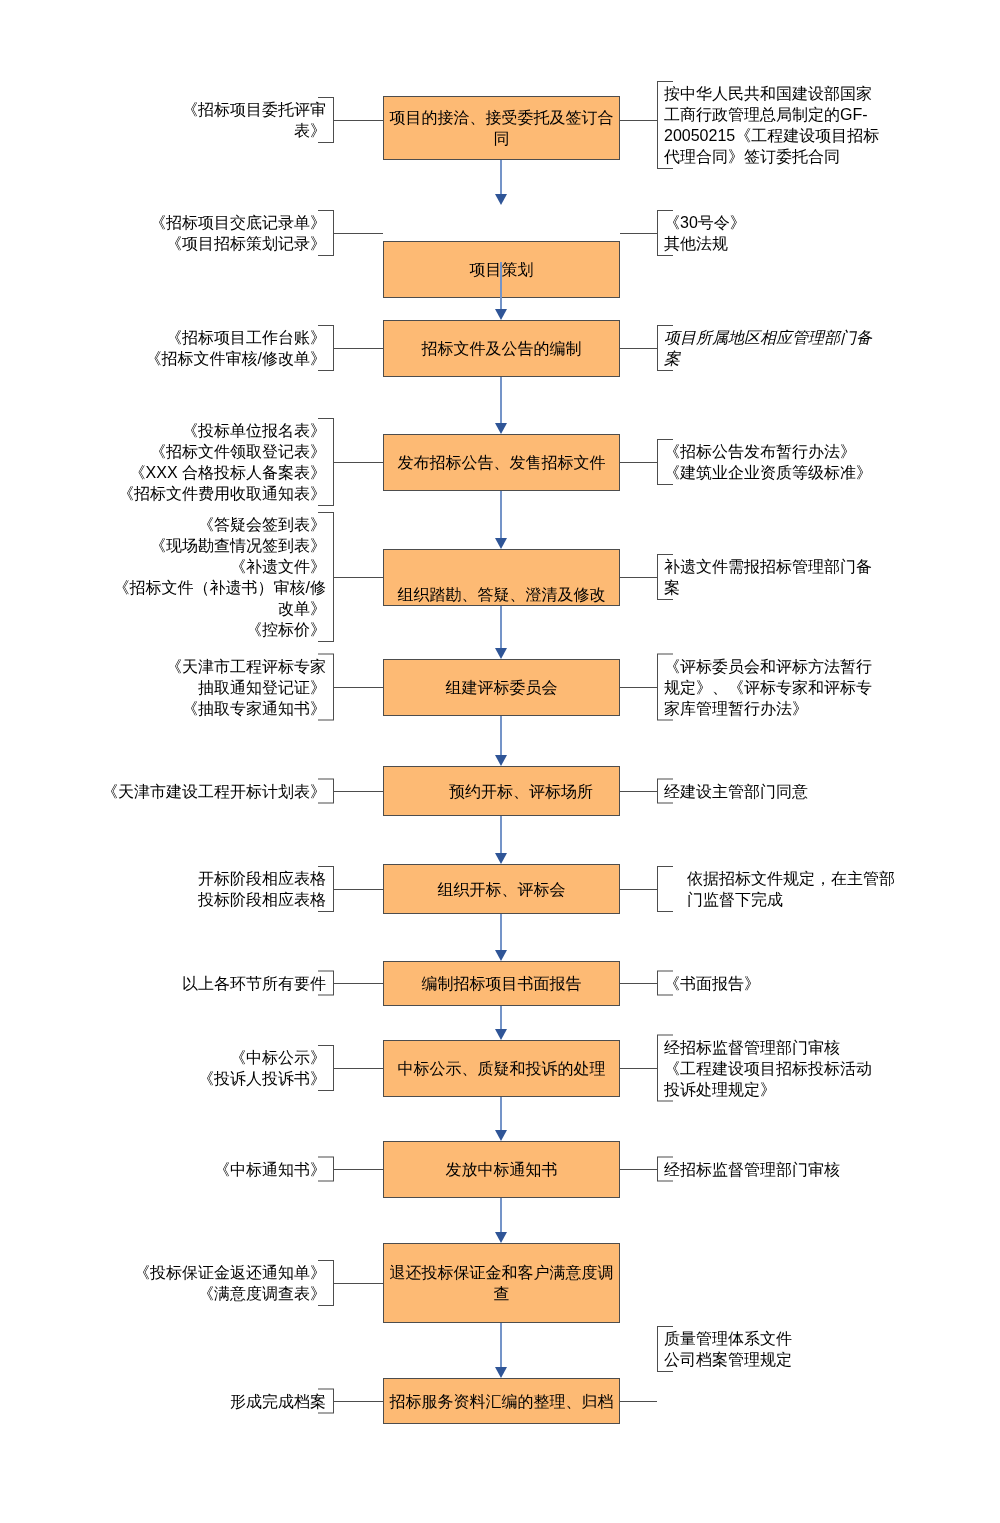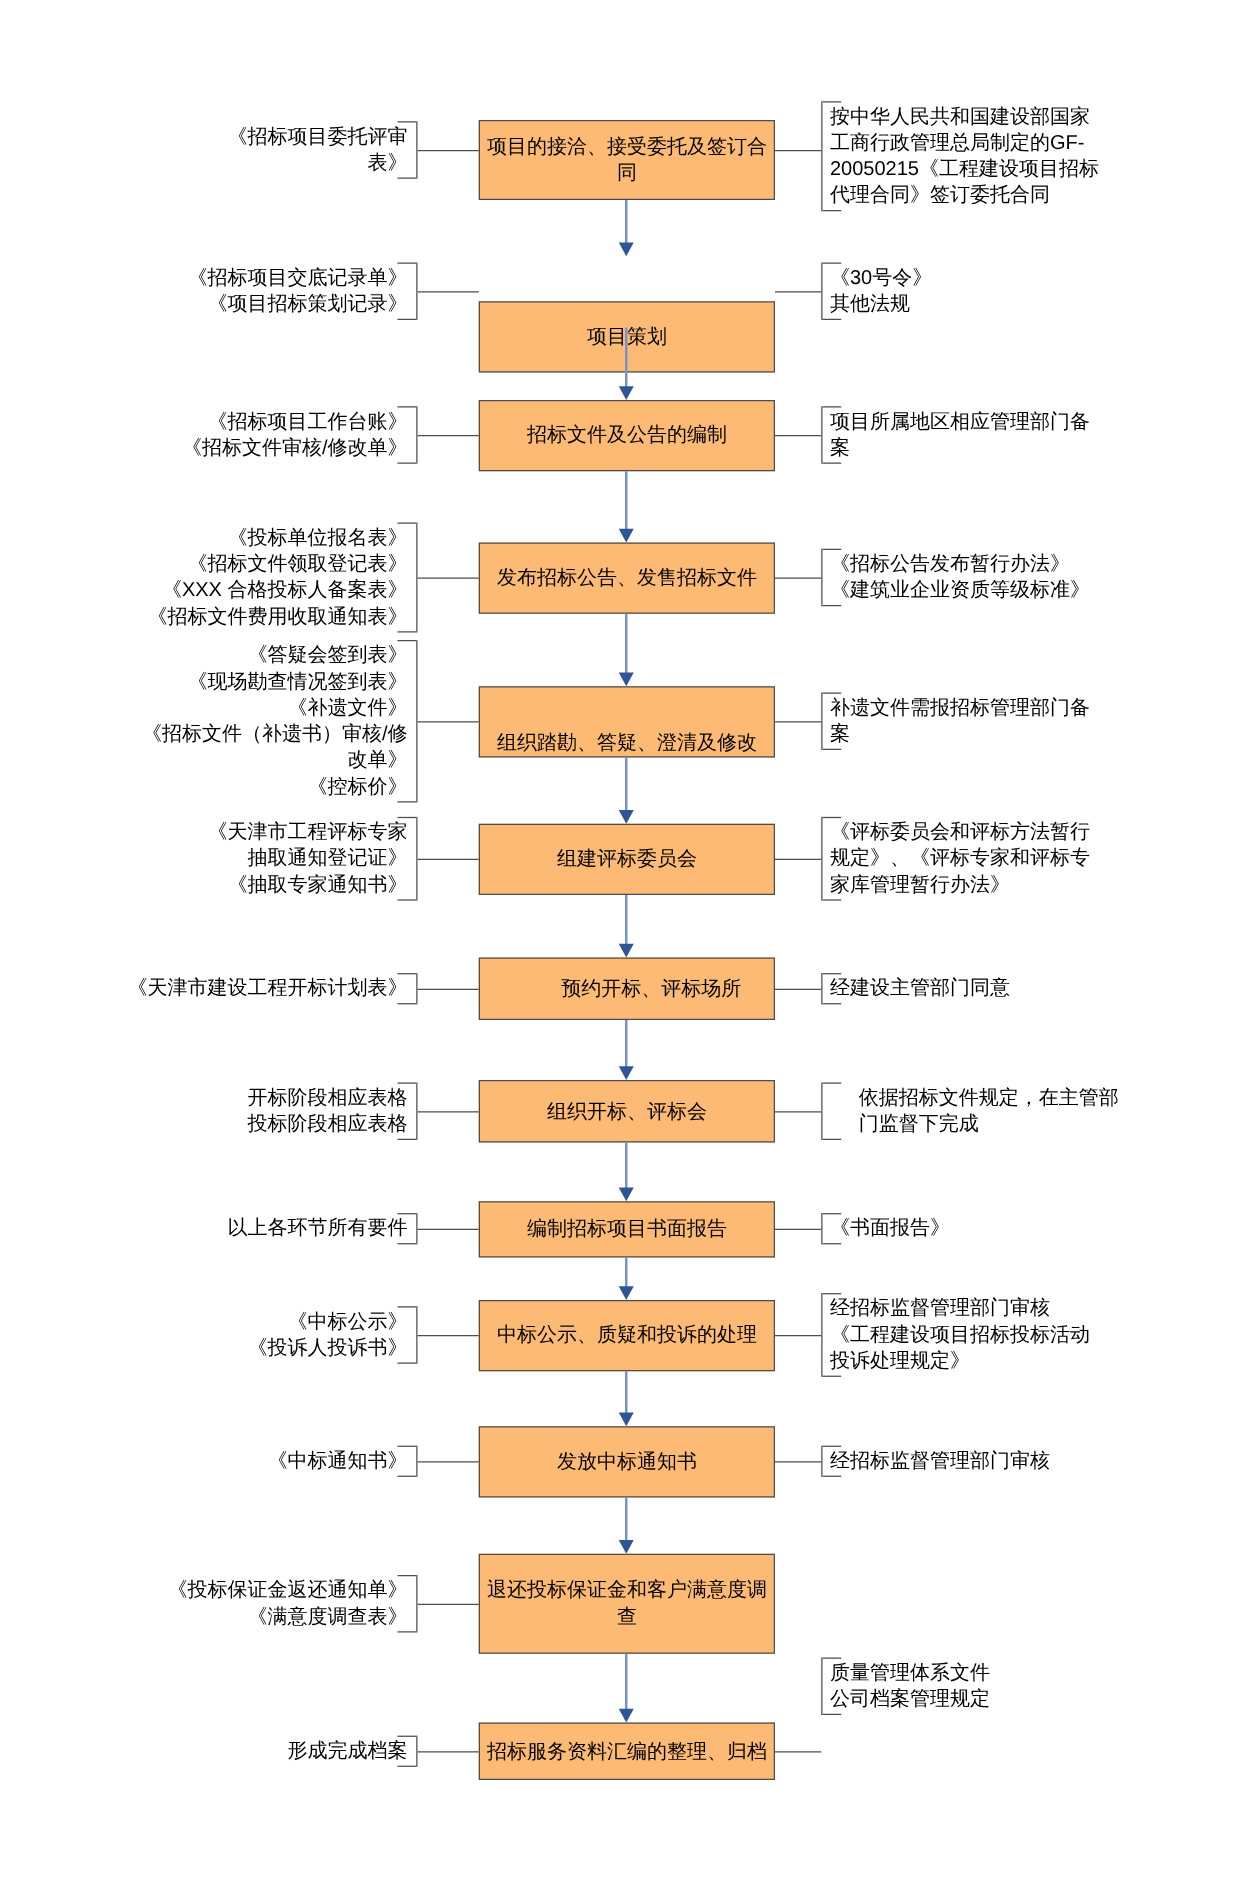--- a/index.html
+++ b/index.html
@@ -140,21 +140,21 @@
       <div class="head"></div>
     </div>
 
   <div class="box" style="top:320px;height:57px;">
     <span>招标文件及公告的编制</span>
   </div>
   <div class="llabel" style="top:348px;">《招标项目工作台账》
 《招标文件审核/修改单》</div>
   <div class="hline hline-left" style="top:348px;"></div>
   <div class="hline hline-right" style="top:348px;"></div>
-  <div class="rlabel" style="top:348px;">项目所属地区相应管理部门备
+  <div class="rlabel" style="top:348px;font-style:italic;">项目所属地区相应管理部门备
 案</div>
   <div class="arrow" style="top:377px;height:57px;">
       <div class="shaft"></div>
       <div class="head"></div>
     </div>
 
   <div class="box" style="top:434px;height:57px;">
     <span>发布招标公告、发售招标文件</span>
   </div>
   <div class="llabel" style="top:462px;">《投标单位报名表》

